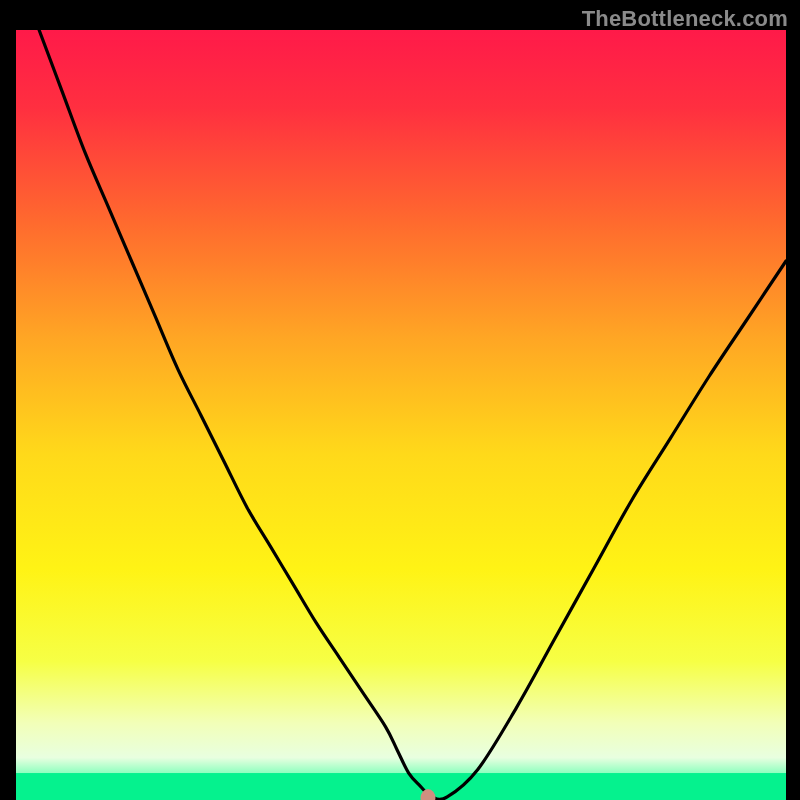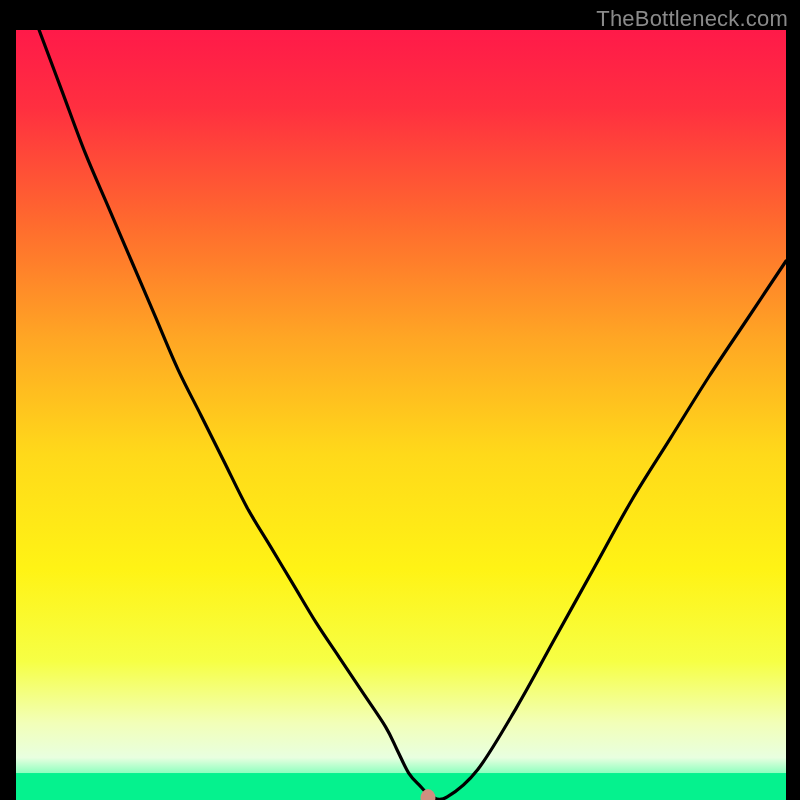--- a/index.html
+++ b/index.html
@@ -25,21 +25,21 @@
     top: 0;
     width: 770px;
     height: 770px;
   }
   .attribution {
     position: absolute;
     top: 6px;
     right: 12px;
     color: #8a8a8a;
     font-size: 22px;
-    font-weight: 400;
+    font-weight: 700;
     letter-spacing: 0.2px;
   }
   .marker {
     position: absolute;
     width: 15px;
     height: 18px;
     border-radius: 50%;
     background: #cf8f80;
     transform: translate(-50%, -50%);
   }

